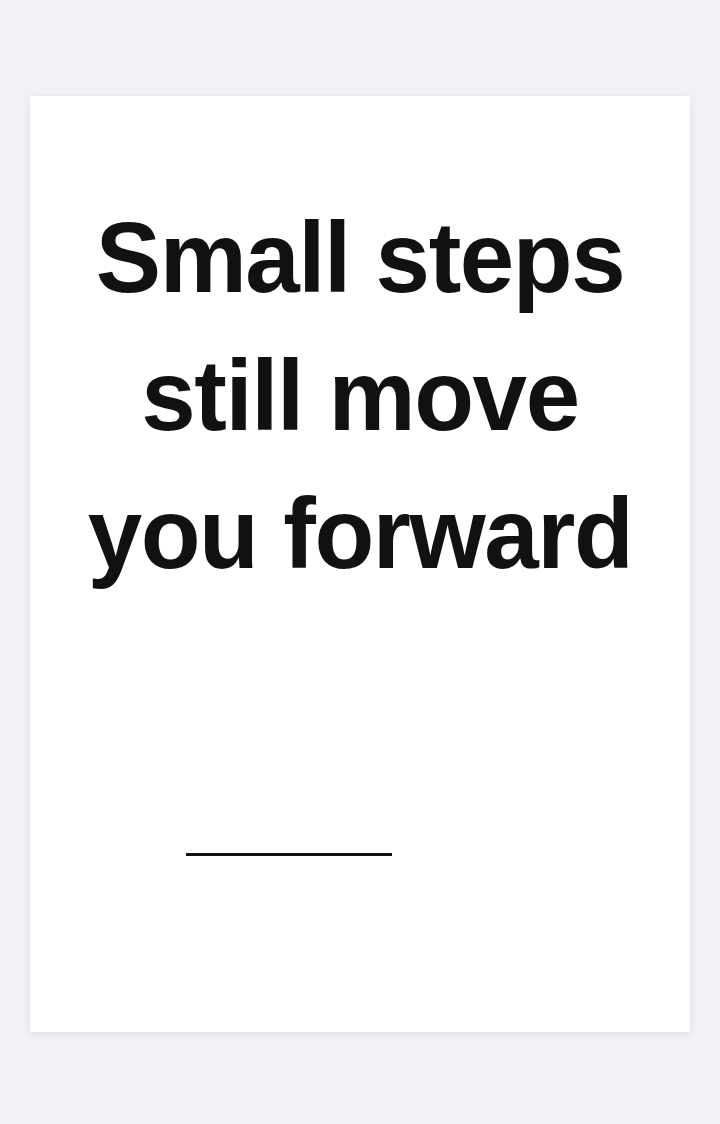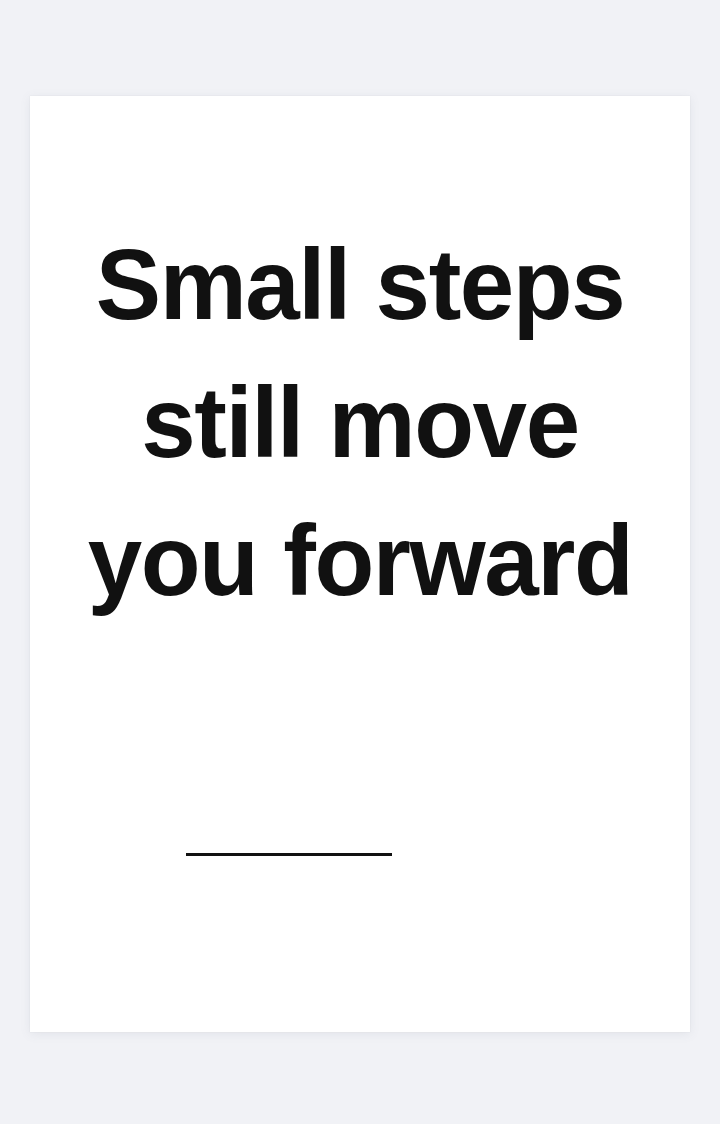--- a/index.html
+++ b/index.html
@@ -34,21 +34,21 @@
     box-shadow: 0 2px 10px rgba(100, 110, 130, 0.10),
                 0 0 1px rgba(100, 110, 130, 0.18);
   }
 
   
   #quote-block {
     position: absolute;
     left: 0;
     top: 0;
     width: 660px;
-    padding-top: 119px;
+    padding-top: 92px;
     box-sizing: border-box;
     text-align: center;
   }
 
   .quote-line {
     display: block;
     font-family: "Liberation Sans", sans-serif;
     font-weight: 700;
     font-size: 101px;
     line-height: 138px;

